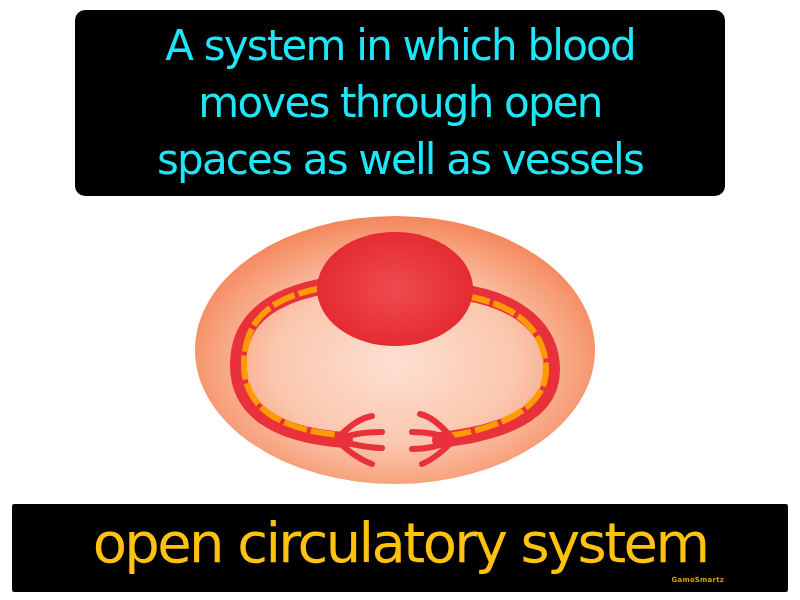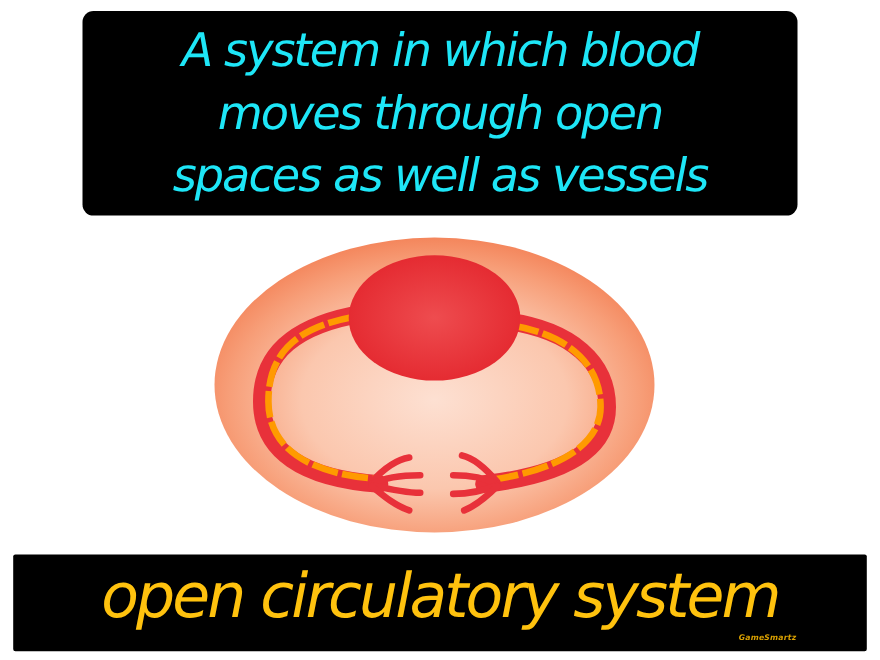--- a/index.html
+++ b/index.html
@@ -9,21 +9,20 @@
       height: 600px;
       background: #ffffff;
       overflow: hidden;
       font-family: "DejaVu Sans", "Liberation Sans", sans-serif;
     }
     .stage {
       position: relative;
       width: 800px;
       height: 600px;
       background: #ffffff;
-      font-style: italic;
     }
     .definition-box {
       position: absolute;
       left: 75px;
       top: 10px;
       width: 650px;
       height: 186px;
       background: #000000;
       border-radius: 10px;
       display: flex;

